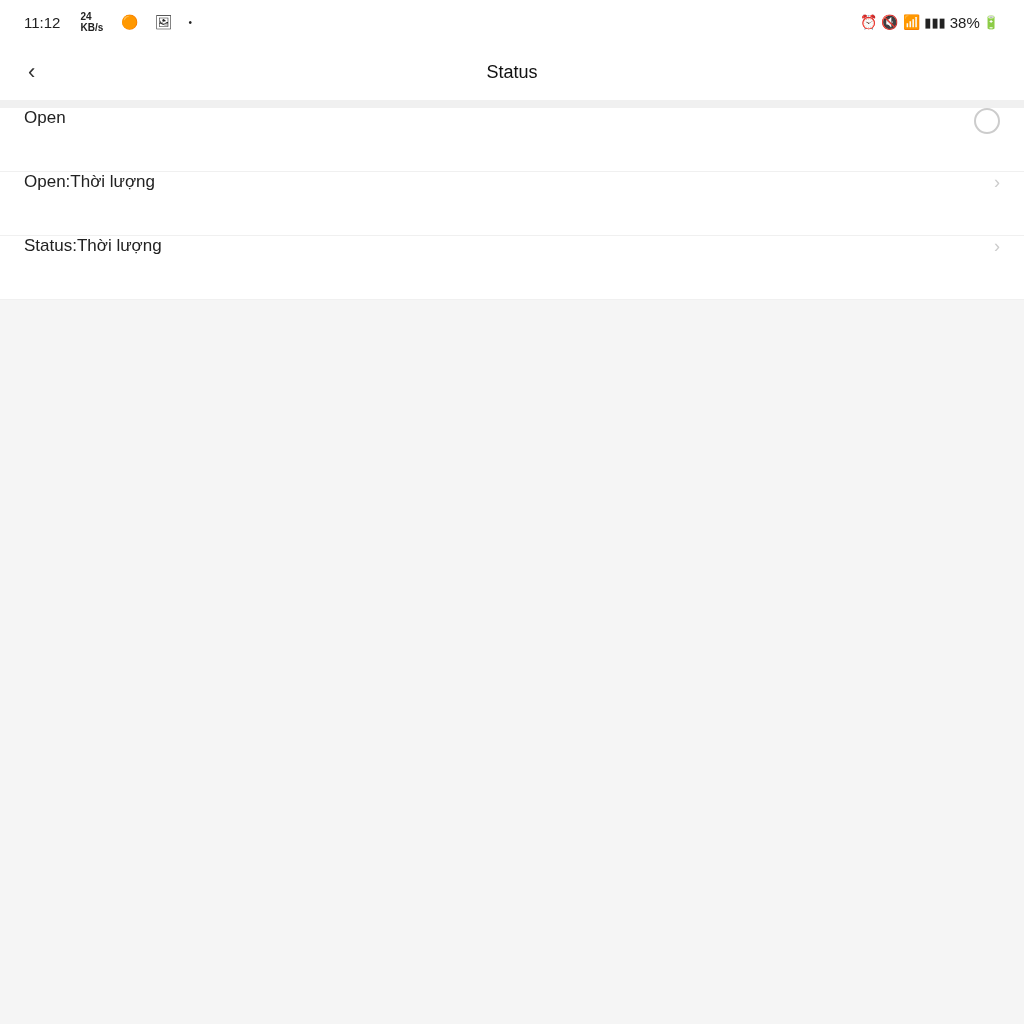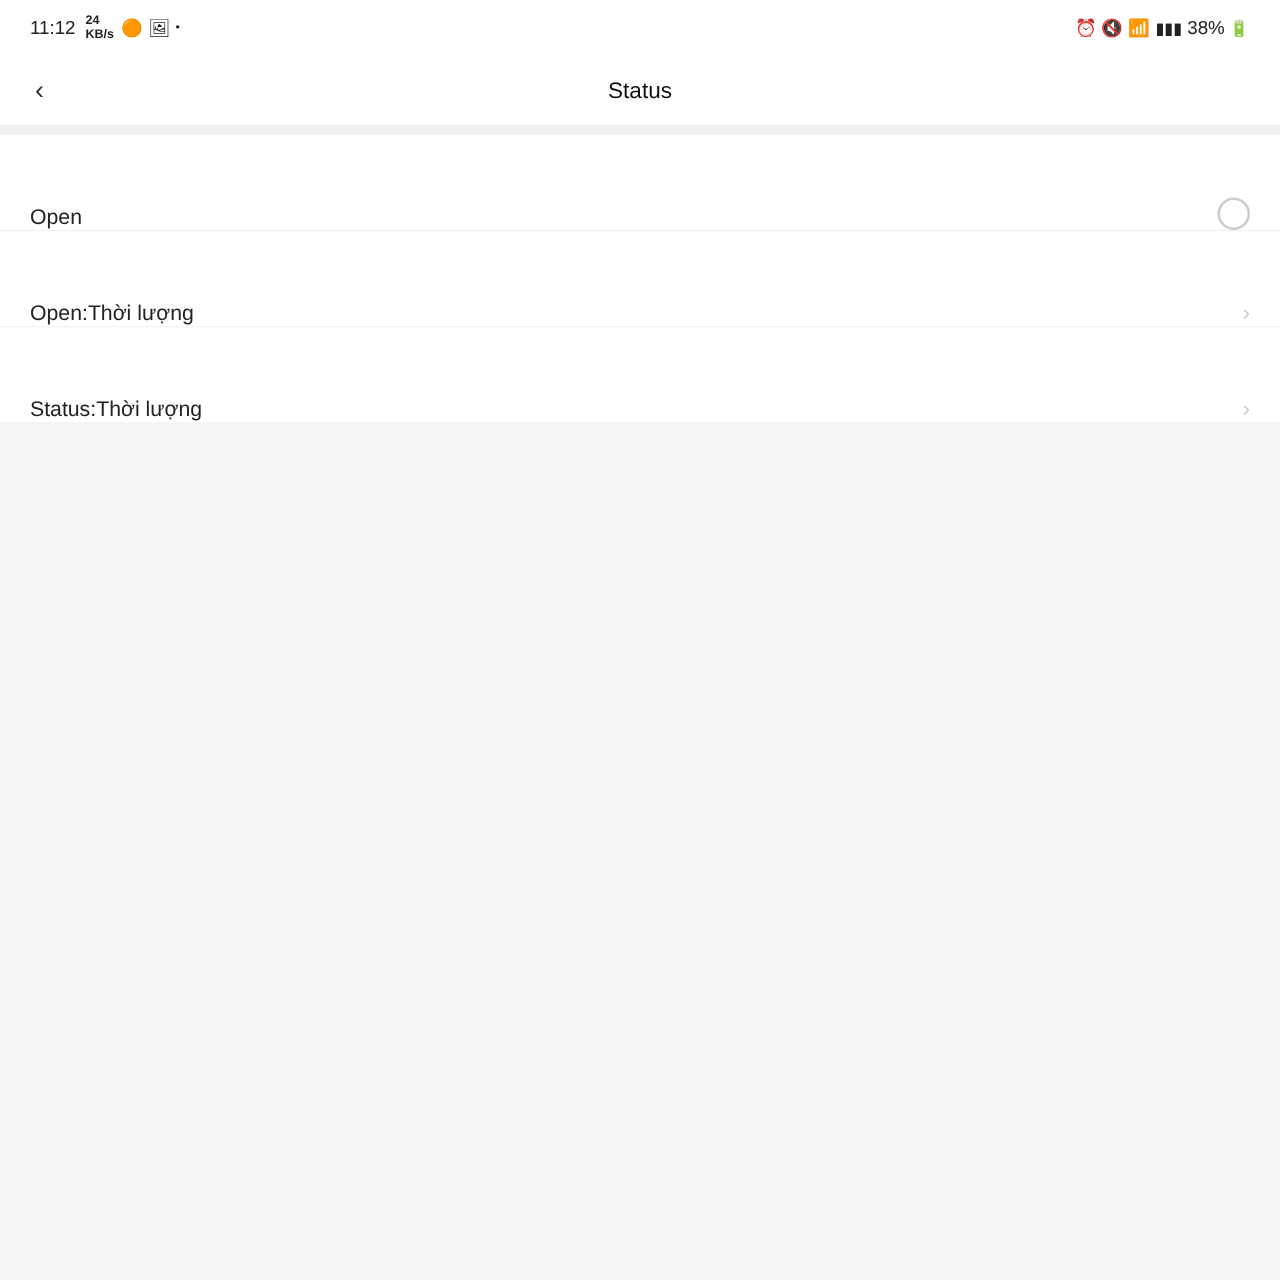--- a/index.html
+++ b/index.html
@@ -21,21 +21,21 @@
       display: flex;
       align-items: center;
       justify-content: space-between;
       padding: 0 24px;
       position: relative;
     }
 
     .status-bar-left {
       display: flex;
       align-items: center;
-      gap: 4px;
+      gap: 16px;
       font-size: 15px;
       font-weight: 500;
       color: #222;
     }
 
     .status-bar-right {
       display: flex;
       align-items: center;
       gap: 5px;
       font-size: 13px;
@@ -83,24 +83,24 @@
     }
 
     
     .list-container {
       background: #ffffff;
       width: 100%;
     }
 
     .list-item {
       display: flex;
-      align-items: flex-end;
+      align-items: flex-start;
       justify-content: space-between;
       padding: 0 24px;
-      height: 77px;
+      height: 64px;
       border-bottom: 1px solid #f0f0f0;
       background: #ffffff;
     }
 
     .list-item-label {
       font-size: 17px;
       color: #222;
     }
 
     .radio-circle {

